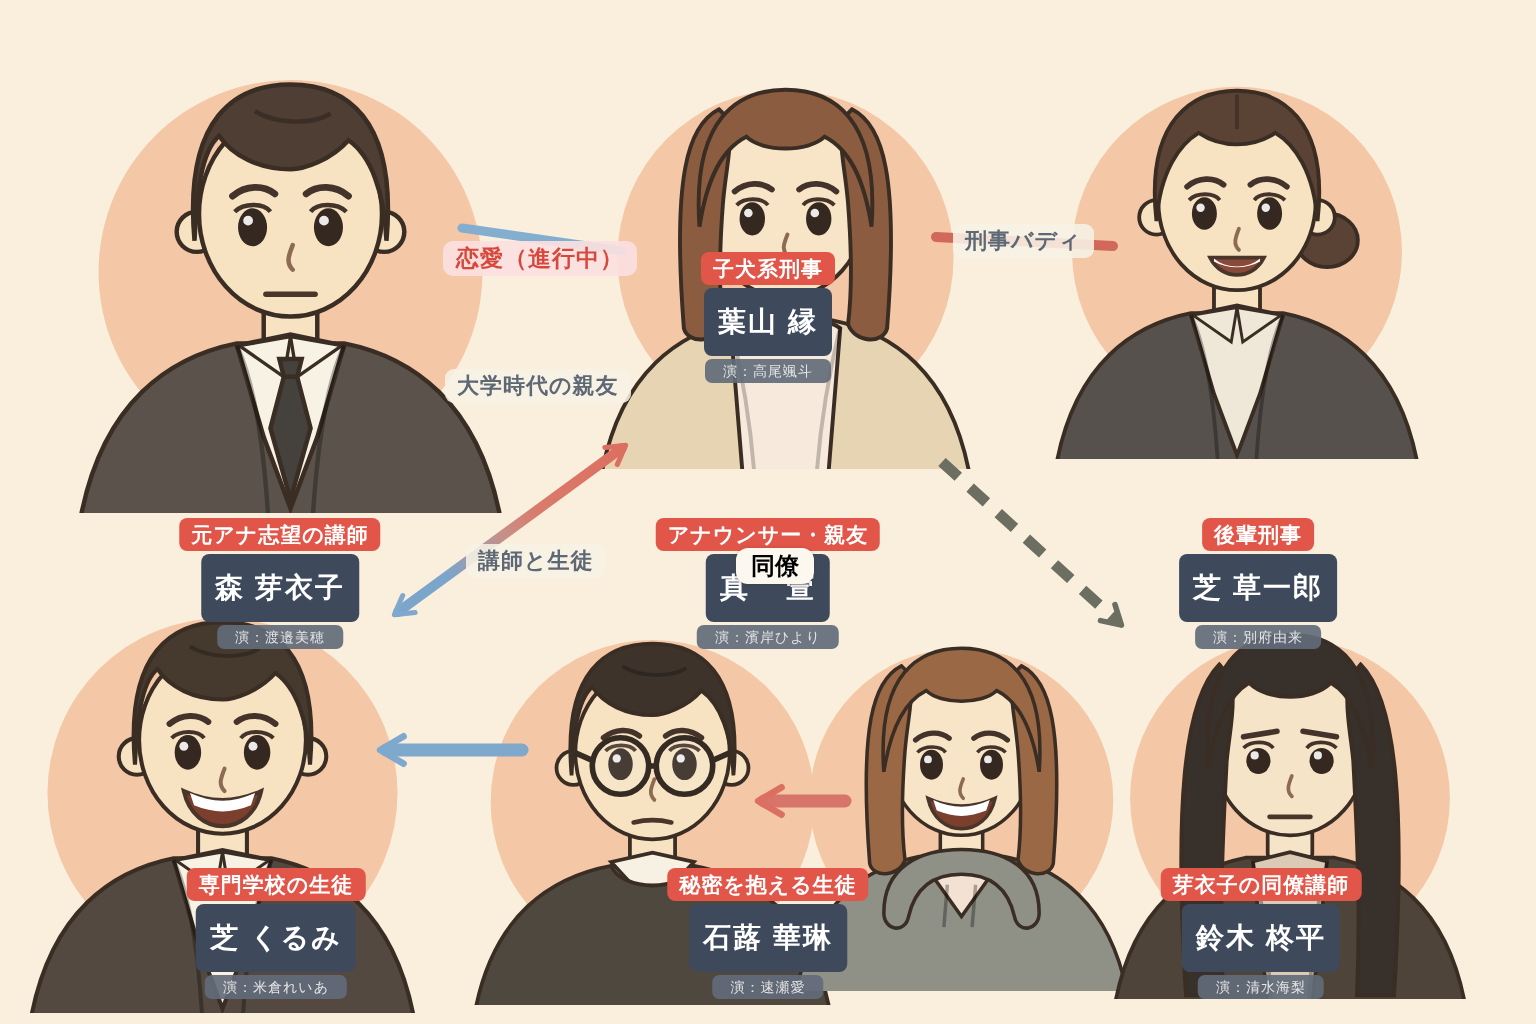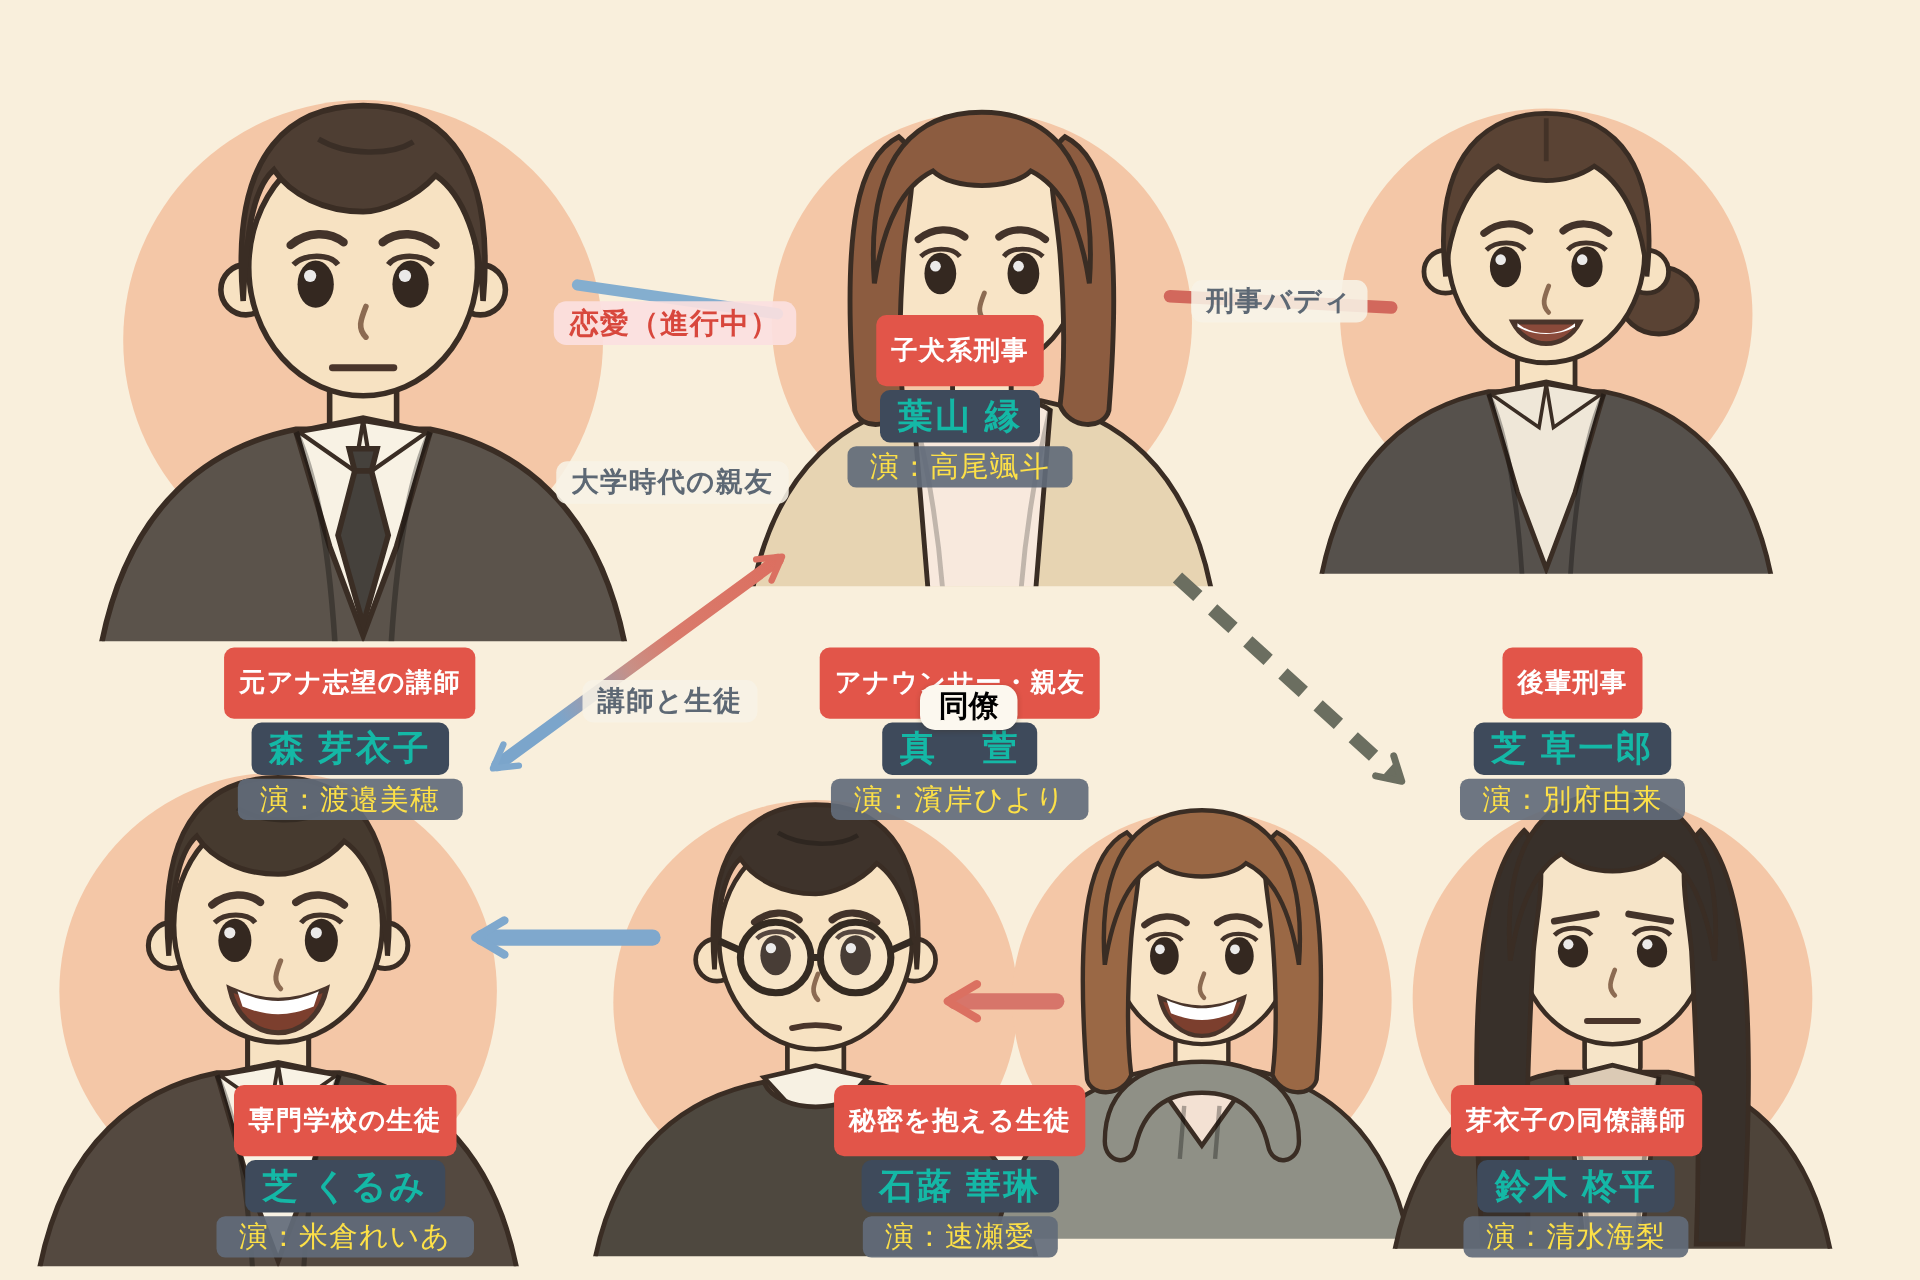--- a/index.html
+++ b/index.html
@@ -12,24 +12,24 @@
   .portrait{position:absolute;z-index:1;}
   .portrait svg{display:block;width:100%;height:100%;}
   #arrows{position:absolute;left:0;top:0;z-index:2;pointer-events:none;}
   .chip{position:absolute;z-index:3;line-height:1;white-space:nowrap;}
   .title-badge{
     left:783px;top:20px;transform:translateX(-50%);
     background:#3e4c5d;color:#ffffff;font-size:33px;font-weight:bold;
     padding:9px 20px;border-radius:9px;letter-spacing:2px;
   }
   .stack{position:absolute;z-index:3;display:flex;flex-direction:column;align-items:center;gap:3px;transform:translateX(-50%);}
-  .badge-red{background:#e25549;color:#fff;font-size:21px;font-weight:bold;padding:18px 12px;border-radius:8px;letter-spacing:1px;line-height:1;white-space:nowrap;}
-  .badge-name{background:#3e4a5b;color:#14b8a6;font-size:28px;font-weight:bold;padding:7px 14px;border-radius:8px;letter-spacing:2px;line-height:1;white-space:nowrap;}
+  .badge-red{background:#e25549;color:#fff;font-size:21px;font-weight:bold;padding:6px 12px;border-radius:8px;letter-spacing:1px;line-height:1;white-space:nowrap;}
+  .badge-name{background:#3e4a5b;color:#ffffff;font-size:28px;font-weight:bold;padding:20px 14px;border-radius:8px;letter-spacing:2px;line-height:1;white-space:nowrap;}
   .badge-name.split{display:flex;gap:36px;}
-  .badge-cast{background:rgba(98,107,122,0.92);color:#fde047;font-size:23px;padding:5px 18px;border-radius:7px;letter-spacing:1px;line-height:1;white-space:nowrap;}
+  .badge-cast{background:rgba(98,107,122,0.92);color:#e5e5e5;font-size:14px;padding:5px 18px;border-radius:7px;letter-spacing:1px;line-height:1;white-space:nowrap;}
   .rel{background:rgba(247,242,230,0.88);color:#5d6874;font-size:22px;font-weight:bold;padding:6px 12px;border-radius:9px;letter-spacing:1px;}
   .rel-love{background:rgba(251,224,223,0.92);color:#d8473c;font-size:23px;font-weight:bold;padding:6px 13px;border-radius:10px;letter-spacing:1px;}
   .rel-white{background:#fcf8ef;color:#000000;font-size:24px;font-weight:bold;padding:6px 15px;border-radius:12px;box-shadow:0 1px 4px rgba(60,40,20,0.25);z-index:4;}
 </style>
 </head>
 <body>
 
 <div id="stage">
 
   <div class="portrait" style="left:67px;top:22px;width:447px;height:491px">

